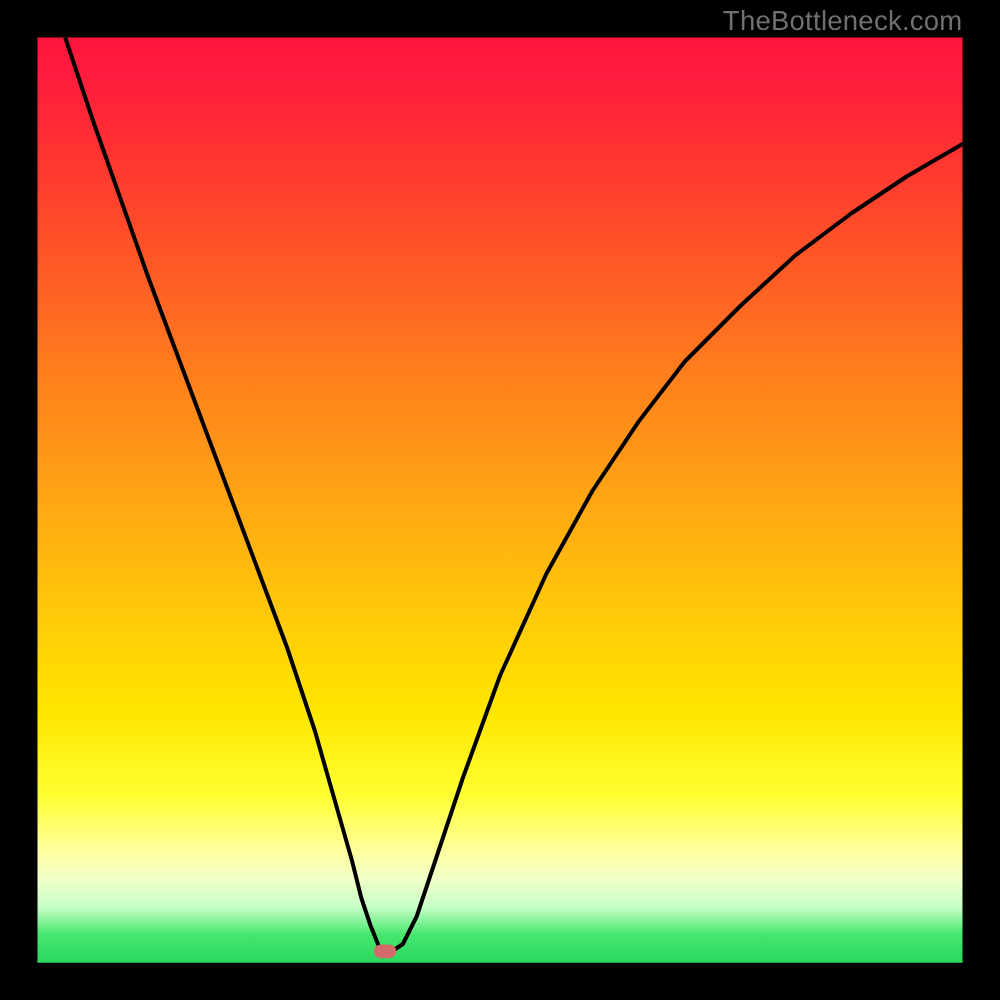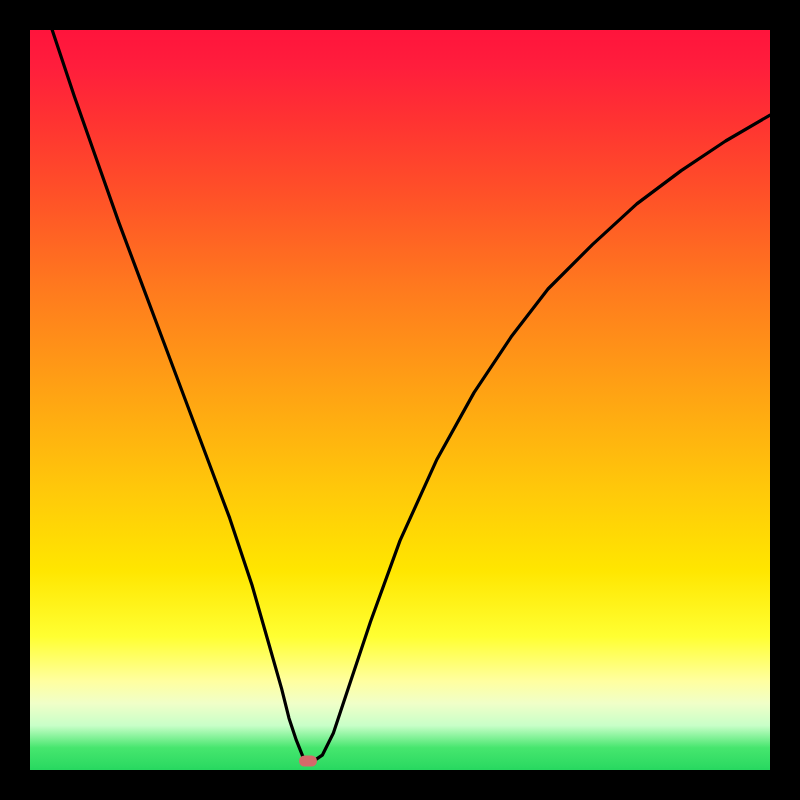--- a/index.html
+++ b/index.html
@@ -75,20 +75,21 @@
     position: absolute;
     left: 0; bottom: 0;
     width: 100%; height: 2px;
     background: #28d860;
   }
 </style>
 </head>
 <body>
 
 <div class="frame">
+  <div class="attribution">TheBottleneck.com</div>
 
   <div class="plot">
     <svg id="curve-svg" viewBox="0 0 740 740" preserveAspectRatio="none">
       <path id="curve-path" d="M22.20 0.00 L44.40 66.60 L66.60 129.50 L88.80 192.40 L111.00 251.60 L133.20 310.80 L155.40 370.00 L177.60 429.20 L199.80 488.40 L222.00 555.00 L236.80 606.80 L251.60 658.60 L259.00 688.20 L266.40 710.40 L273.80 728.90 L281.20 732.60 L292.30 725.20 L303.40 703.00 L318.20 658.60 L340.40 592.00 L370.00 510.60 L407.00 429.20 L444.00 362.60 L481.00 307.10 L518.00 259.00 L562.40 214.60 L606.80 173.90 L651.20 140.60 L695.60 111.00 L740.00 85.10"></path>
     </svg>
     <div class="marker" id="marker" style="left: 277.5px; top: 731.12px;"></div>
     <div class="baseline"></div>
   </div>
 </div>
 

